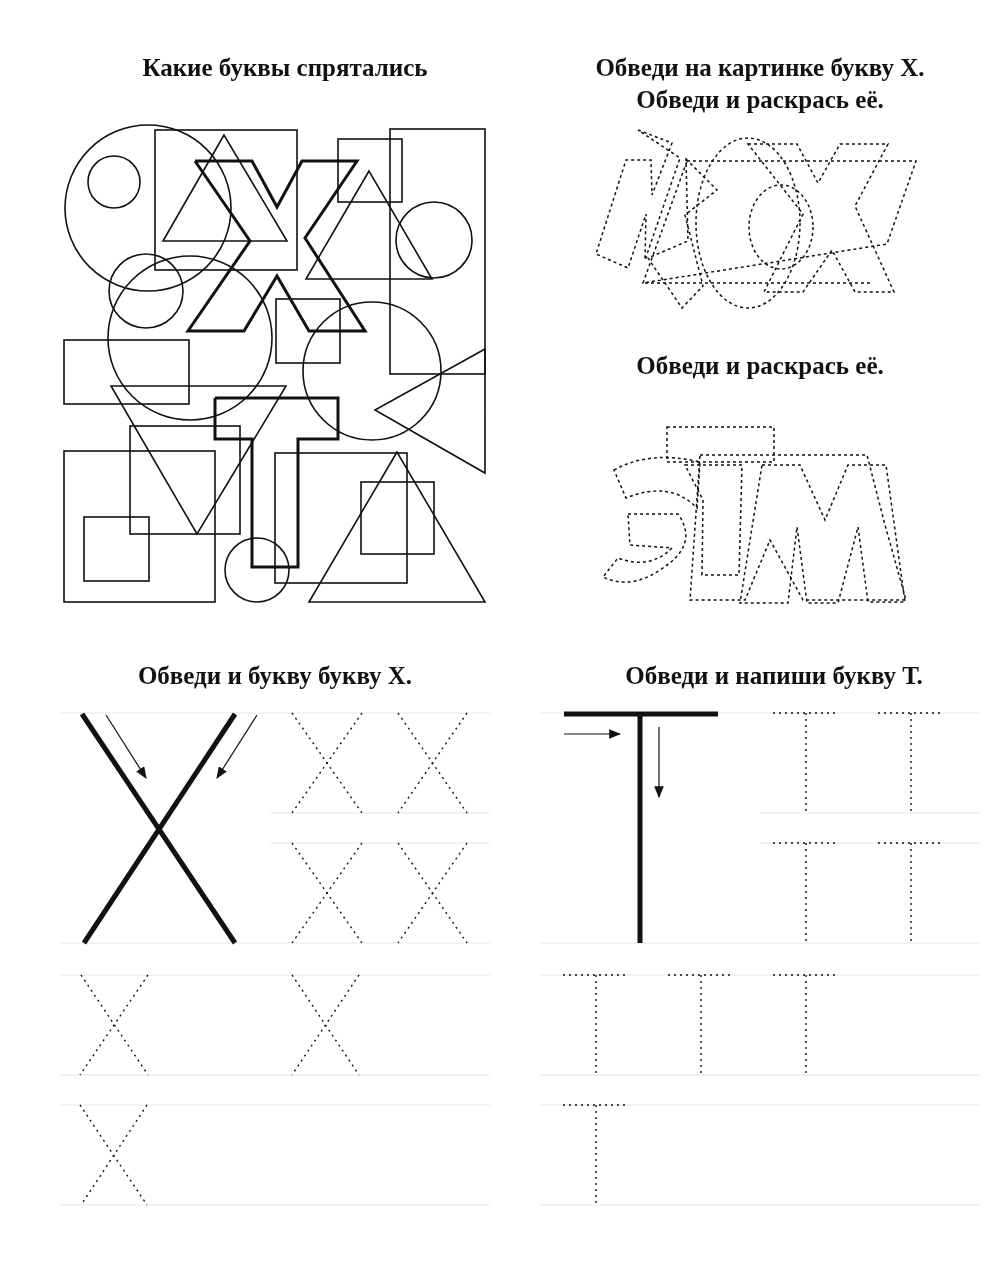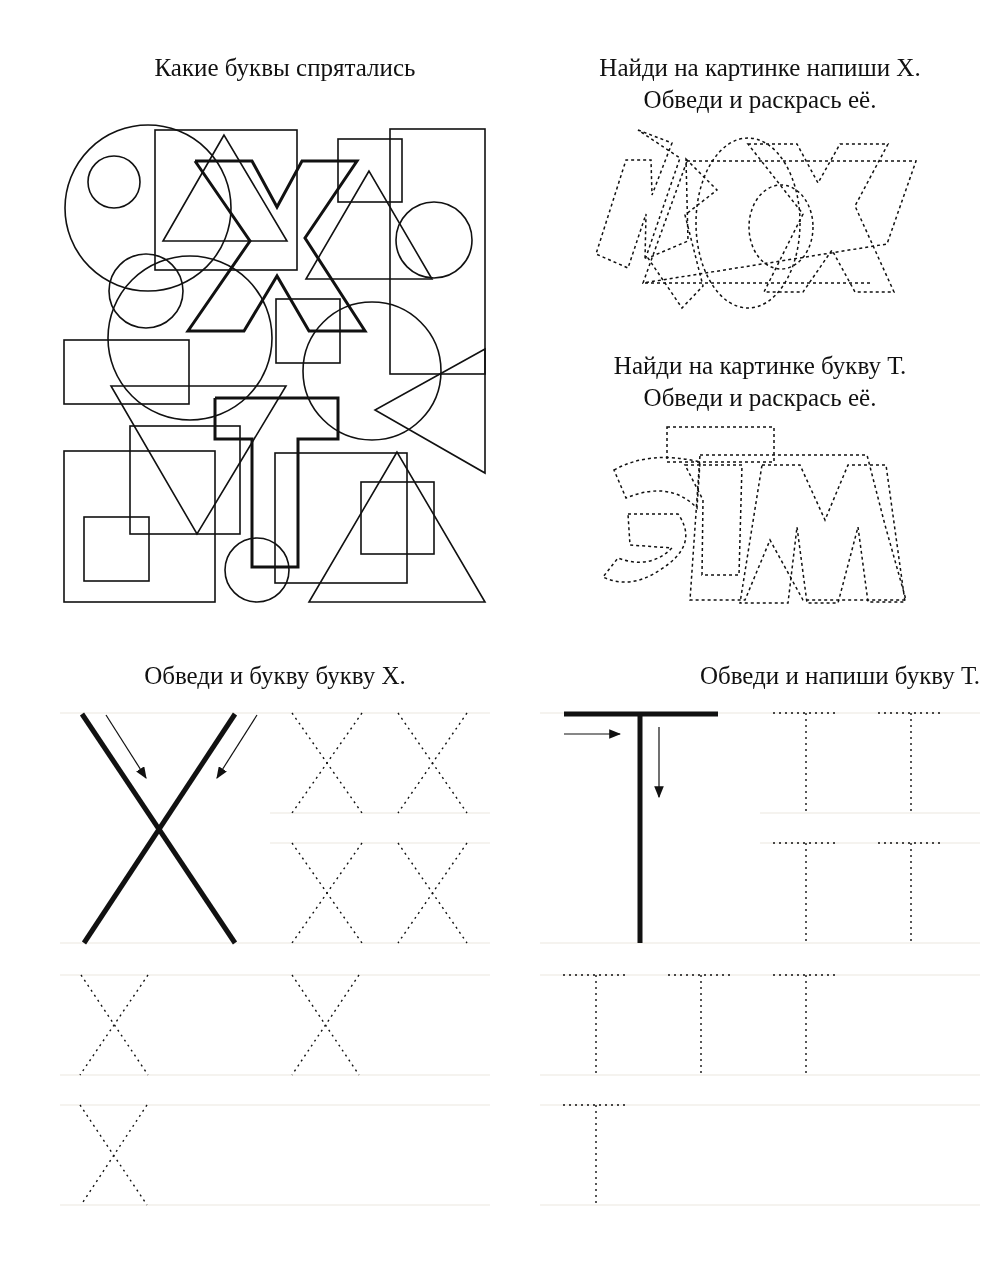--- a/index.html
+++ b/index.html
@@ -1,37 +1,36 @@
 <!DOCTYPE html>
 <html><head>
 <meta charset="utf-8">
 <style>
   html,body{margin:0;padding:0;background:#fff;}
   body{width:1000px;height:1262px;position:relative;overflow:hidden;font-family:"Liberation Serif","DejaVu Serif",serif;color:#111;}
-  .title{position:absolute;text-align:center;font-size:25px;line-height:32px;color:#111;}
+  .title{position:absolute;text-align:center;font-size:25px;line-height:32px;color:#111;font-weight:bold;}
   svg{position:absolute;left:0;top:0;}
 </style>
 </head>
 <body>
 
 <div class="title" style="left:60px;top:52px;width:450px;">
   <div>Какие буквы спрятались</div>
 </div>
 <div class="title" style="left:540px;top:52px;width:440px;">
-  <div>Найди на картинке напиши Х.</div>
+  <div>Обведи на картинке букву Х.</div>
   <div>Обведи и раскрась её.</div>
 </div>
 <div class="title" style="left:540px;top:350px;width:440px;">
-  <div>Найди на картинке букву Т.</div>
   <div>Обведи и раскрась её.</div>
 </div>
 <div class="title" style="left:60px;top:660px;width:430px;">
   <div>Обведи и букву букву Х.</div>
 </div>
-<div class="title" style="left:540px;top:660px;width:440px;text-align:right;">
+<div class="title" style="left:554px;top:660px;width:440px;">
   <div>Обведи и напиши букву Т.</div>
 </div>
 
 <svg width="1000" height="1262" viewBox="0 0 1000 1262">
   <defs>
     <marker id="arr" markerWidth="10" markerHeight="8" refX="9" refY="4" orient="auto">
       <path d="M0,0 L10,4 L0,8 Z" fill="#111"></path>
     </marker>
   </defs>
 

